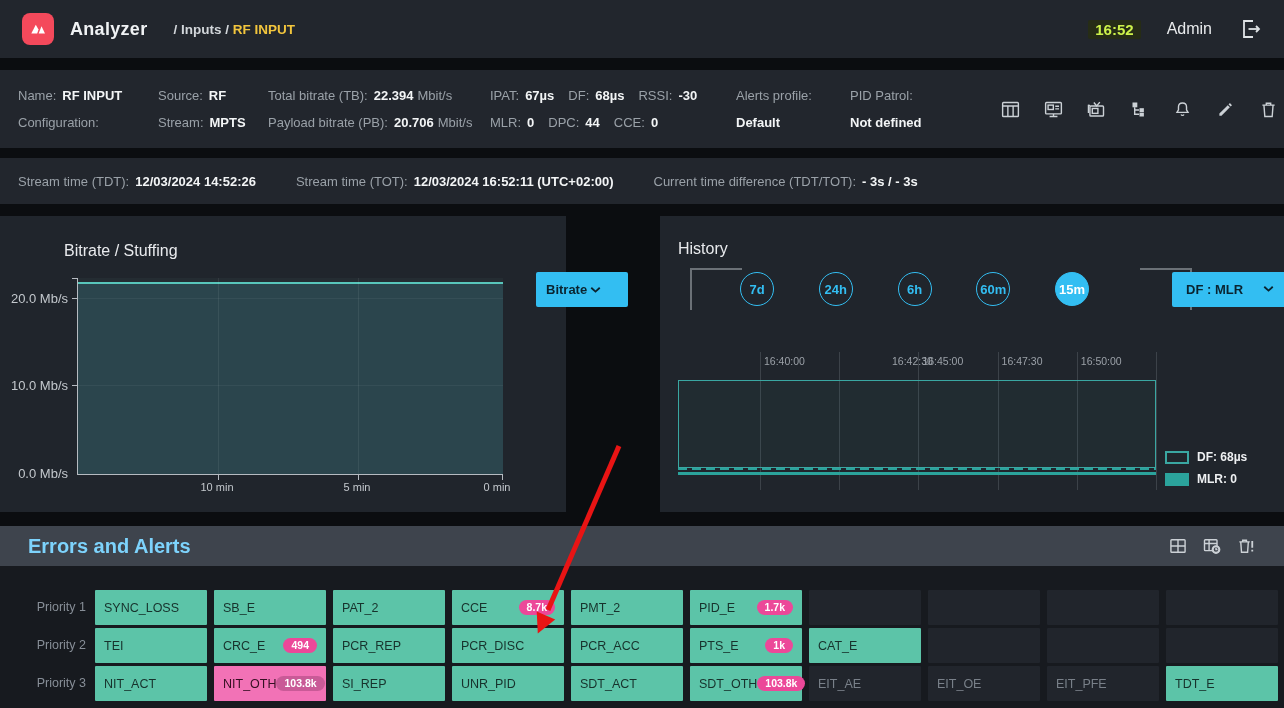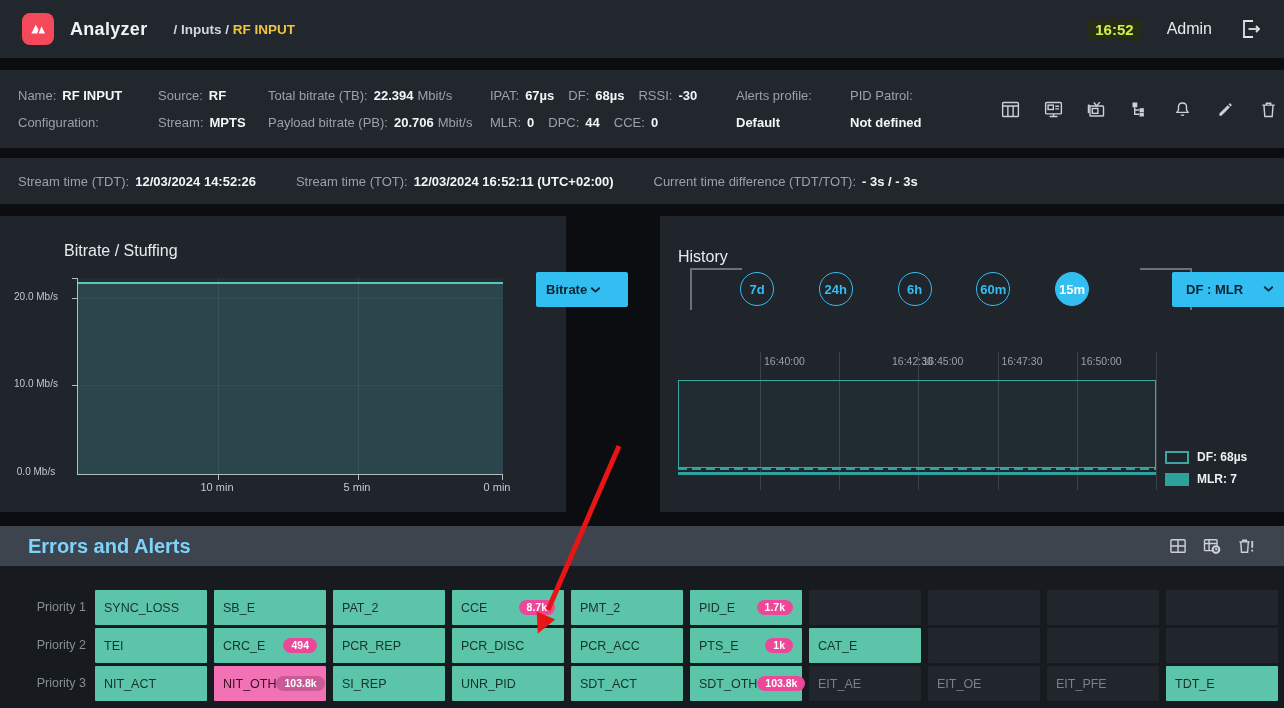--- a/index.html
+++ b/index.html
@@ -46,21 +46,21 @@
   .panel-title{position:absolute;font-size:16px;font-weight:500;color:#e9ebee}
 
   
   .plot{position:absolute;left:77px;top:62px;width:425px;height:196px;
     border-left:1px solid #b6bbc1;border-bottom:1px solid #b6bbc1;background:#242c32}
   .fill{position:absolute;left:0;right:0;top:4px;bottom:0;background:#2b454d;border-top:2px solid #58c6bb}
   .vline{position:absolute;top:0;bottom:0;width:1px;background:rgba(255,255,255,0.07)}
   .hline{position:absolute;left:0;right:0;height:1px;background:rgba(255,255,255,0.05)}
   .ytick{position:absolute;left:-6px;width:6px;height:1px;background:#b6bbc1}
   .xtick{position:absolute;bottom:-6px;width:1px;height:6px;background:#b6bbc1}
-  .ylab{position:absolute;left:4px;width:64px;text-align:center;font-size:10px;color:#c3c8cd}
+  .ylab{position:absolute;left:4px;width:64px;text-align:right;font-size:13px;color:#c3c8cd}
   .xlab{position:absolute;top:265px;width:60px;text-align:center;font-size:11px;color:#c3c8cd}
 
   .dropdown{position:absolute;background:#33bef2;border-radius:2px;display:flex;align-items:center;
     color:#0a2430;font-weight:700;font-size:13px;cursor:pointer}
   .dd-bitrate{left:536px;top:56px;width:92px;height:35px;padding:8px 10px;justify-content:flex-start;box-sizing:border-box}
   .dd-hist{left:512px;top:56px;width:150px;height:35px;padding-left:14px;box-sizing:border-box}
   .dd-hist .chev{position:absolute;left:88px;top:8px}
 
   
   .range-btn{position:absolute;top:56px;width:34px;height:34px;border-radius:50%;
@@ -284,21 +284,21 @@
 
   <div class="dropdown dd-bitrate">
     <span>Bitrate</span>
     <svg viewBox="0 0 24 24" width="17" height="17">
       <path d="M6 9.5 L12 15 L18 9.5" stroke="#0a2430" stroke-width="2.6" fill="none"></path>
     </svg>
   </div>
 </div>
 
 <div class="panel panel-right">
-  <div class="panel-title" style="left:18px;top:32px">History</div>
+  <div class="panel-title" style="left:18px;top:24px">History</div>
 
   <div class="bracket-l"></div>
   <div class="bracket-r"></div>
   <div id="ranges">
       <div class="range-btn" style="left: 80px;">7d</div>
       <div class="range-btn" style="left: 158.75px;">24h</div>
       <div class="range-btn" style="left: 237.5px;">6h</div>
       <div class="range-btn" style="left: 316.25px;">60m</div>
       <div class="range-btn selected" style="left: 395px;">15m</div>
     </div>
@@ -328,21 +328,21 @@
   <div class="dfband"></div>
   <div class="mlr-dash"></div>
   <div class="mlr-line"></div>
 
   <div class="legend-item" style="left:505px;top:234px">
     <span class="sw sw-outline"></span>
     <span>DF: 68µs</span>
   </div>
   <div class="legend-item" style="left:505px;top:256px">
     <span class="sw sw-fill"></span>
-    <span>MLR: 7</span>
+    <span>MLR: 0</span>
   </div>
 </div>
 
 <div class="errors-header">
   <span class="errors-title">Errors and Alerts</span>
   <span class="err-icons">
     <span class="ic">
       <svg viewBox="0 0 24 24" width="20" height="20" fill="none" stroke="#ccd1d6" stroke-width="1.7">
         <rect x="3.5" y="4.5" width="17" height="15" rx="1"></rect>
           <path d="M3.5 12 H20.5 M12 4.5 V19.5"></path>

